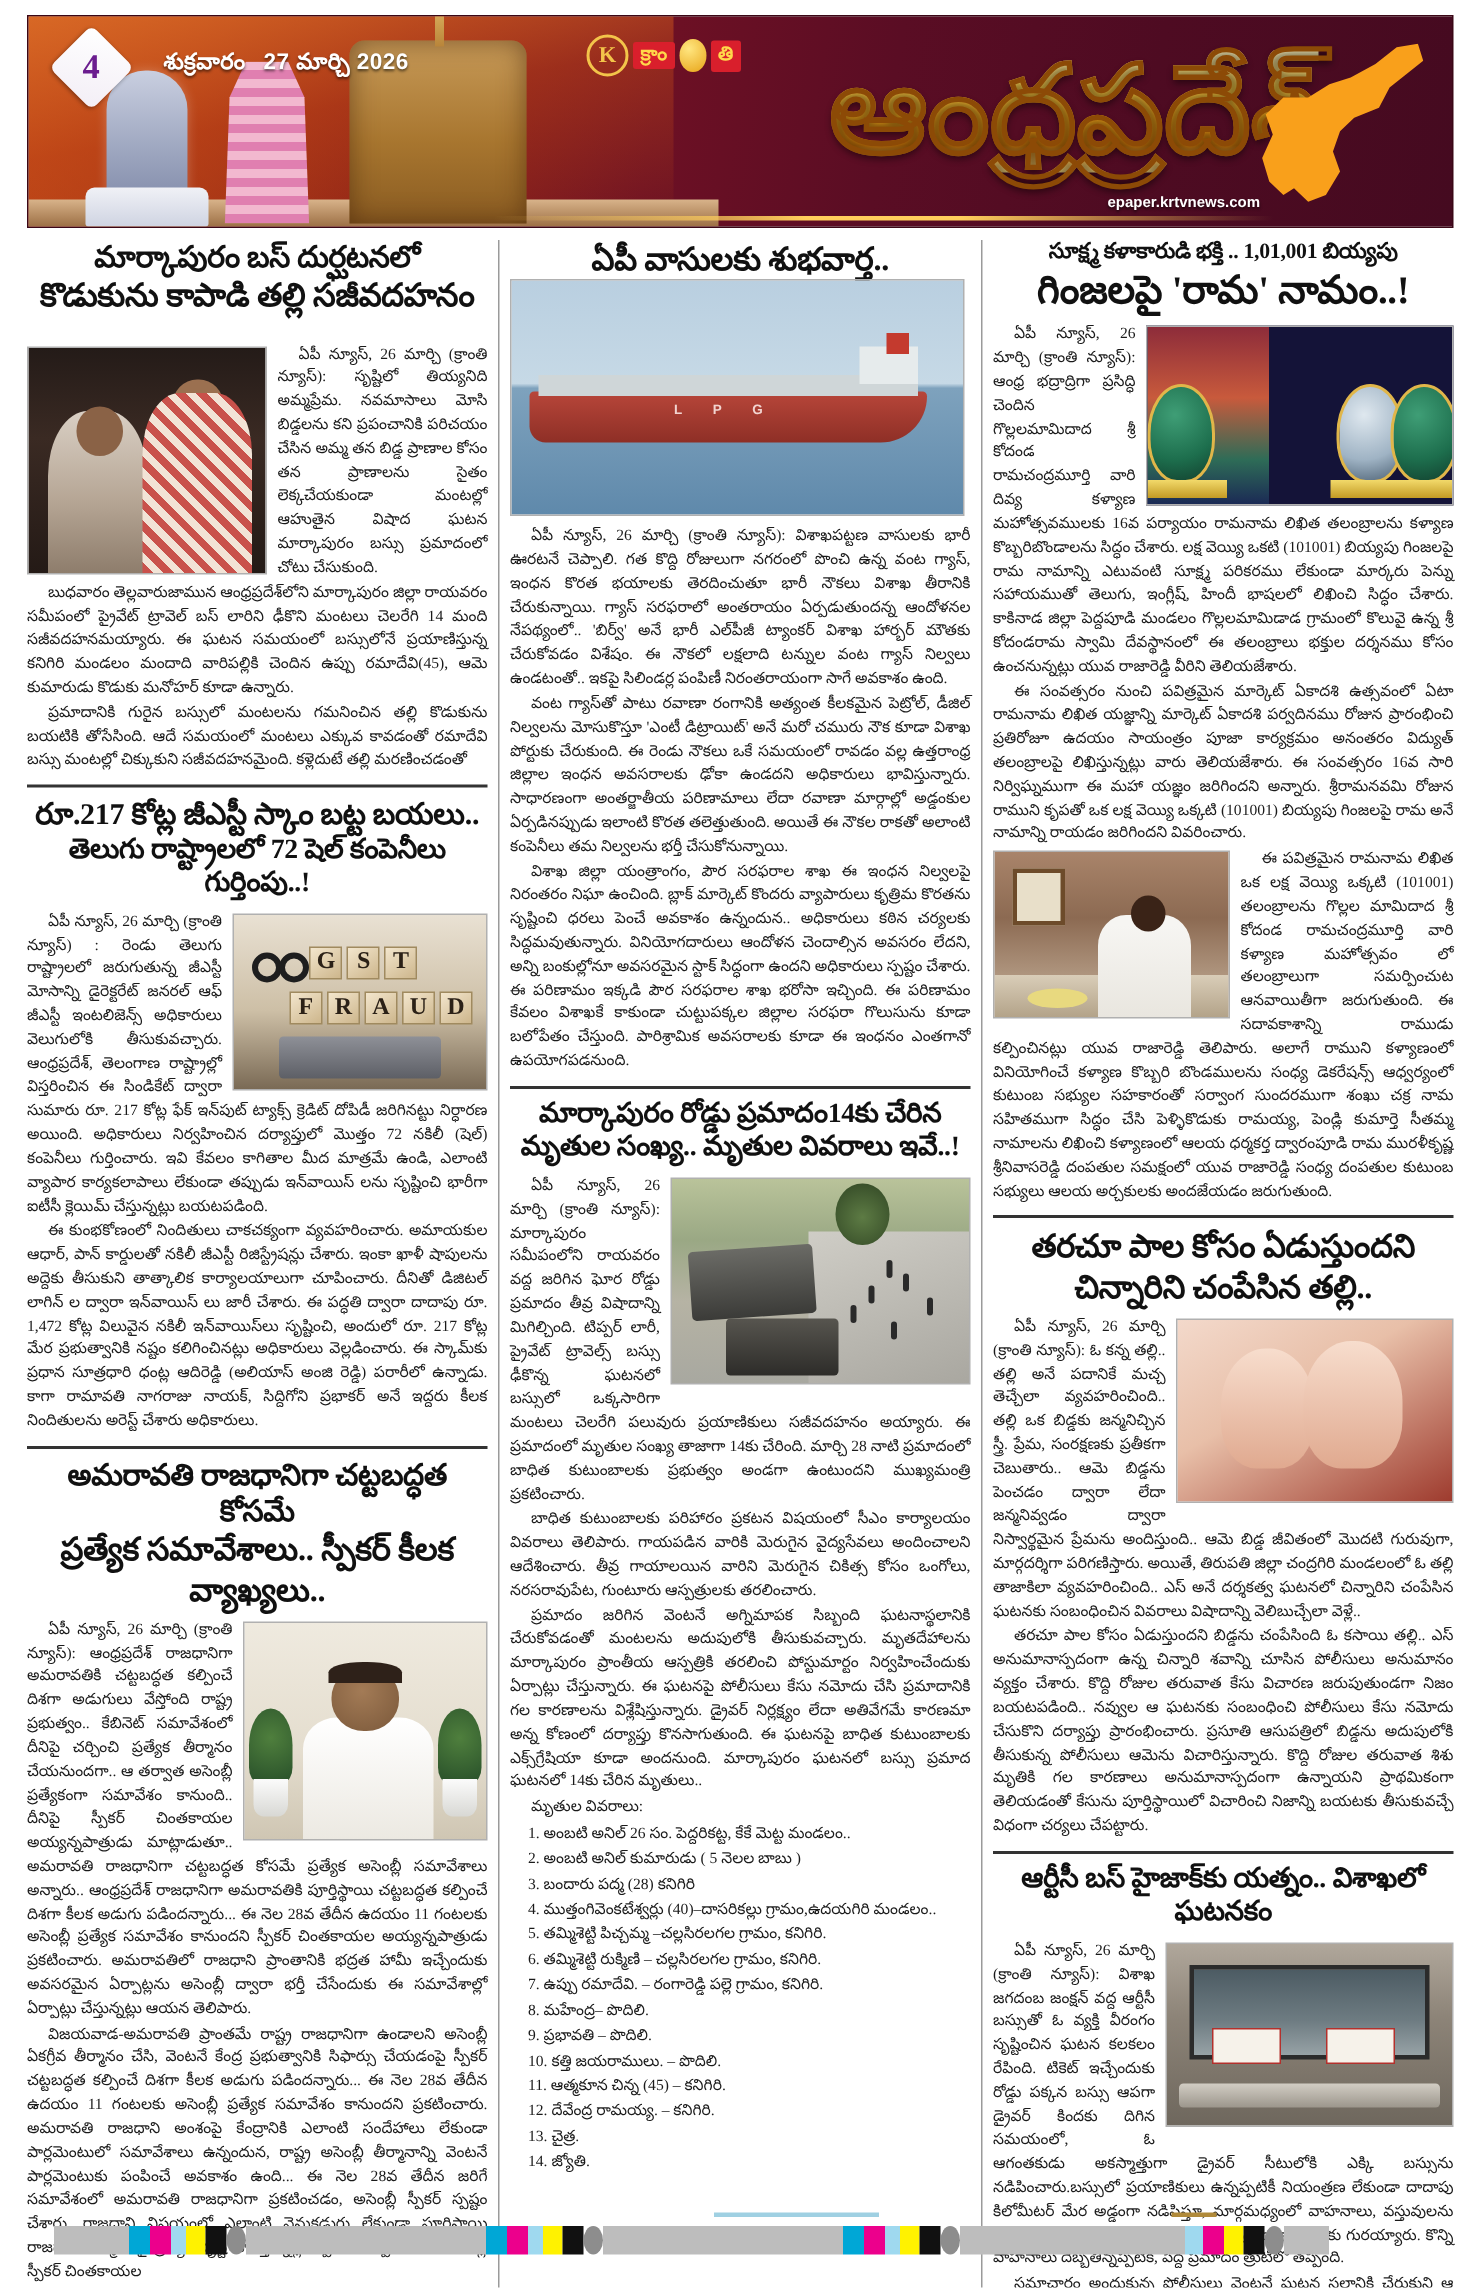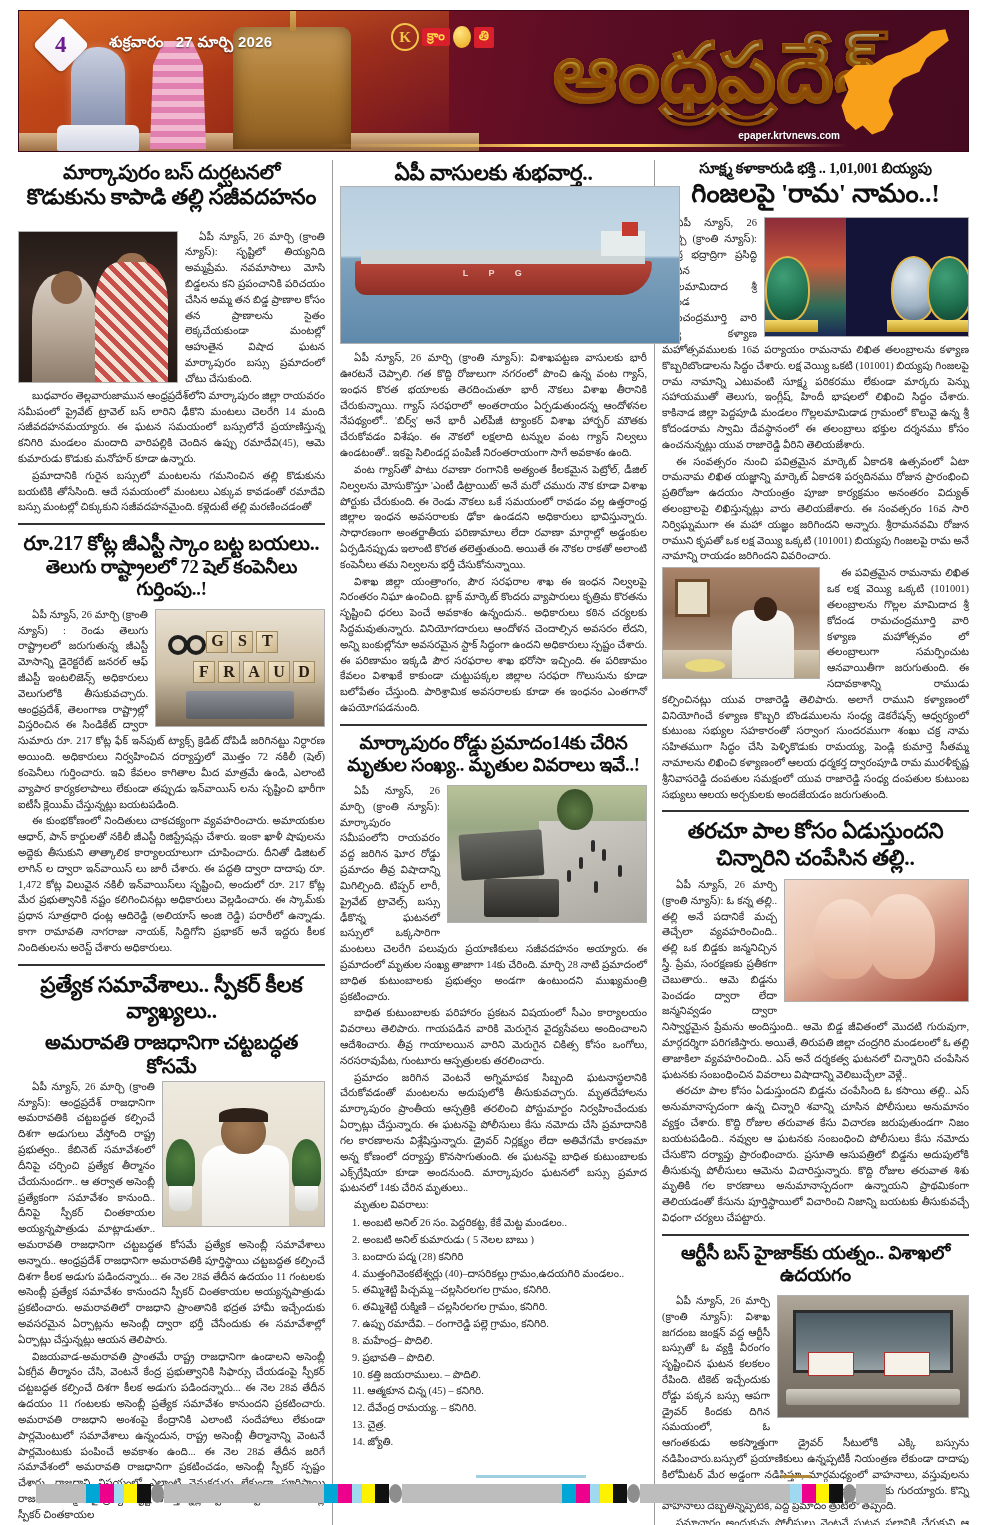--- a/index.html
+++ b/index.html
@@ -394,22 +394,22 @@
           <p>ఏపీ న్యూస్, 26 మార్చి (క్రాంతి న్యూస్) : రెండు తెలుగు రాష్ట్రాలలో జరుగుతున్న జీఎస్టీ మోసాన్ని డైరెక్టరేట్ జనరల్ ఆఫ్ జీఎస్టీ ఇంటలిజెన్స్ అధికారులు వెలుగులోకి తీసుకువచ్చారు. ఆంధ్రప్రదేశ్, తెలంగాణ రాష్ట్రాల్లో విస్తరించిన ఈ సిండికేట్ ద్వారా సుమారు రూ. 217 కోట్ల ఫేక్ ఇన్‌పుట్ ట్యాక్స్ క్రెడిట్ దోపిడీ జరిగినట్టు నిర్ధారణ అయింది. అధికారులు నిర్వహించిన దర్యాప్తులో మొత్తం 72 నకిలీ (షెల్) కంపెనీలు గుర్తించారు. ఇవి కేవలం కాగితాల మీద మాత్రమే ఉండి, ఎలాంటి వ్యాపార కార్యకలాపాలు లేకుండా తప్పుడు ఇన్‌వాయిస్ లను సృష్టించి భారీగా ఐటీసీ క్లెయిమ్ చేస్తున్నట్లు బయటపడింది.</p>
         </div>
         <div class="body">
           <p>ఈ కుంభకోణంలో నిందితులు చాకచక్యంగా వ్యవహరించారు. అమాయకుల ఆధార్, పాన్ కార్డులతో నకిలీ జీఎస్టీ రిజిస్ట్రేషన్లు చేశారు. ఇంకా ఖాళీ షాపులను అద్దెకు తీసుకుని తాత్కాలిక కార్యాలయాలుగా చూపించారు. దీనితో డిజిటల్ లాగిన్ ల ద్వారా ఇన్‌వాయిస్ లు జారీ చేశారు. ఈ పద్ధతి ద్వారా దాదాపు రూ. 1,472 కోట్ల విలువైన నకిలీ ఇన్‌వాయిస్‌లు సృష్టించి, అందులో రూ. 217 కోట్ల మేర ప్రభుత్వానికి నష్టం కలిగించినట్లు అధికారులు వెల్లడించారు. ఈ స్కామ్‌కు ప్రధాన సూత్రధారి ధంట్ల ఆదిరెడ్డి (అలియాస్ అంజి రెడ్డి) పరారీలో ఉన్నాడు. కాగా రామావతి నాగరాజు నాయక్, సిద్దిగోని ప్రభాకర్ అనే ఇద్దరు కీలక నిందితులను అరెస్ట్ చేశారు అధికారులు.</p>
         </div>
       </div>
 
       <div class="hrule"></div>
 
       <div>
+        <div class="headline hl-l1">అమరావతి రాజధానిగా చట్టబద్ధత కోసమే</div>
         <div class="headline hl-l2" style="margin-bottom:6px">ప్రత్యేక సమావేశాలు.. స్పీకర్ కీలక వ్యాఖ్యలు..</div>
-        <div class="headline hl-l1">అమరావతి రాజధానిగా చట్టబద్ధత కోసమే</div>
         <div class="body clearfix">
           <div class="photo ph-speaker wrap-right" style="width:163px;height:146px">
             <div class="plant1"></div>
             <div class="plant2"></div>
             <div class="pot1"></div>
             <div class="pot2"></div>
             <div class="shirt"></div>
             <div class="head"></div>
             <div class="hair"></div>
           </div>
@@ -421,21 +421,21 @@
       </div>
 
     </div>
 
     <div class="vrule"></div>
 
     <div class="col">
 
       <div>
         <div class="headline hl-l2">ఏపీ వాసులకు శుభవార్త..</div>
-        <div class="photo ph-ship" style="width:340px;height:158px;margin-bottom:6px">
+        <div class="photo ph-ship" style="width:303px;height:158px;margin-bottom:6px">
           <div class="hull"></div>
           <div class="deck"></div>
           <div class="bridge"></div>
           <div class="funnel"></div>
           <div class="lpg">L P G</div>
         </div>
         <div class="body">
           <p>ఏపీ న్యూస్, 26 మార్చి (క్రాంతి న్యూస్): విశాఖపట్టణ వాసులకు భారీ ఊరటనే చెప్పాలి. గత కొద్ది రోజులుగా నగరంలో పొంచి ఉన్న వంట గ్యాస్, ఇంధన కొరత భయాలకు తెరదించుతూ భారీ నౌకలు విశాఖ తీరానికి చేరుకున్నాయి. గ్యాస్ సరఫరాలో అంతరాయం ఏర్పడుతుందన్న ఆందోళనల నేపథ్యంలో.. 'బిర్వ్' అనే భారీ ఎల్‌పీజీ ట్యాంకర్ విశాఖ హార్బర్ మౌతకు చేరుకోవడం విశేషం. ఈ నౌకలో లక్షలాది టన్నుల వంట గ్యాస్ నిల్వలు ఉండటంతో.. ఇకపై సిలిండర్ల పంపిణీ నిరంతరాయంగా సాగే అవకాశం ఉంది.</p>
           <p>వంట గ్యాస్‌తో పాటు రవాణా రంగానికి అత్యంత కీలకమైన పెట్రోల్, డీజిల్ నిల్వలను మోసుకొస్తూ 'ఎంటీ డిట్రాయిట్' అనే మరో చమురు నౌక కూడా విశాఖ పోర్టుకు చేరుకుంది. ఈ రెండు నౌకలు ఒకే సమయంలో రావడం వల్ల ఉత్తరాంధ్ర జిల్లాల ఇంధన అవసరాలకు ఢోకా ఉండదని అధికారులు భావిస్తున్నారు. సాధారణంగా అంతర్జాతీయ పరిణామాలు లేదా రవాణా మార్గాల్లో అడ్డంకుల ఏర్పడినప్పుడు ఇలాంటి కొరత తలెత్తుతుంది. అయితే ఈ నౌకల రాకతో అలాంటి కంపెనీలు తమ నిల్వలను భర్తీ చేసుకోనున్నాయి.</p>
           <p>విశాఖ జిల్లా యంత్రాంగం, పౌర సరఫరాల శాఖ ఈ ఇంధన నిల్వలపై నిరంతరం నిఘా ఉంచింది. బ్లాక్ మార్కెట్ కొందరు వ్యాపారులు కృత్రిమ కొరతను సృష్టించి ధరలు పెంచే అవకాశం ఉన్నందున.. అధికారులు కఠిన చర్యలకు సిద్ధమవుతున్నారు. వినియోగదారులు ఆందోళన చెందాల్సిన అవసరం లేదని, అన్ని బంకుల్లోనూ అవసరమైన స్టాక్ సిద్ధంగా ఉందని అధికారులు స్పష్టం చేశారు. ఈ పరిణామం ఇక్కడి పౌర సరఫరాల శాఖ భరోసా ఇచ్చింది. ఈ పరిణామం కేవలం విశాఖకే కాకుండా చుట్టుపక్కల జిల్లాల సరఫరా గొలుసును కూడా బలోపేతం చేస్తుంది. పారిశ్రామిక అవసరాలకు కూడా ఈ ఇంధనం ఎంతగానో ఉపయోగపడనుంది.</p>
@@ -536,21 +536,21 @@
           <p>ఏపీ న్యూస్, 26 మార్చి (క్రాంతి న్యూస్): ఓ కన్న తల్లి.. తల్లి అనే పదానికే మచ్చ తెచ్చేలా వ్యవహరించింది.. తల్లి ఒక బిడ్డకు జన్మనిచ్చిన స్త్రీ. ప్రేమ, సంరక్షణకు ప్రతీకగా చెబుతారు.. ఆమె బిడ్డను పెంచడం ద్వారా లేదా జన్మనివ్వడం ద్వారా నిస్వార్థమైన ప్రేమను అందిస్తుంది.. ఆమె బిడ్డ జీవితంలో మొదటి గురువుగా, మార్గదర్శిగా పరిగణిస్తారు. అయితే, తిరుపతి జిల్లా చంద్రగిరి మండలంలో ఓ తల్లి తాజాకిలా వ్యవహరించింది.. ఎస్ అనే దర్శకత్వ ఘటనలో చిన్నారిని చంపేసిన ఘటనకు సంబంధించిన వివరాలు విషాదాన్ని వెలిబుచ్చేలా వెళ్లే..</p>
         </div>
         <div class="body">
           <p>తరచూ పాల కోసం ఏడుస్తుందని బిడ్డను చంపేసింది ఓ కసాయి తల్లి.. ఎస్ అనుమానాస్పదంగా ఉన్న చిన్నారి శవాన్ని చూసిన పోలీసులు అనుమానం వ్యక్తం చేశారు. కొద్ది రోజుల తరువాత కేసు విచారణ జరుపుతుండగా నిజం బయటపడింది.. నవ్వుల ఆ ఘటనకు సంబంధించి పోలీసులు కేసు నమోదు చేసుకొని దర్యాప్తు ప్రారంభించారు. ప్రసూతి ఆసుపత్రిలో బిడ్డను అదుపులోకి తీసుకున్న పోలీసులు ఆమెను విచారిస్తున్నారు. కొద్ది రోజుల తరువాత శిశు మృతికి గల కారణాలు అనుమానాస్పదంగా ఉన్నాయని ప్రాథమికంగా తెలియడంతో కేసును పూర్తిస్థాయిలో విచారించి నిజాన్ని బయటకు తీసుకువచ్చే విధంగా చర్యలు చేపట్టారు.</p>
         </div>
       </div>
 
       <div class="hrule"></div>
 
       <div>
-        <div class="headline hl-med" style="margin-bottom:6px">ఆర్టీసీ బస్ హైజాక్‌కు యత్నం.. విశాఖలో ఉదయగం</div>
+        <div class="headline hl-med" style="margin-bottom:6px">ఆర్టీసీ బస్ హైజాక్‌కు యత్నం.. విశాఖలో ఘటనకం</div>
         <div class="body clearfix">
           <div class="photo ph-bus wrap-right" style="width:192px;height:123px">
             <div class="glass"></div>
             <div class="board1"></div>
             <div class="board2"></div>
             <div class="bumper"></div>
           </div>
           <p>ఏపీ న్యూస్, 26 మార్చి (క్రాంతి న్యూస్): విశాఖ జగదంబ జంక్షన్ వద్ద ఆర్టీసీ బస్సుతో ఓ వ్యక్తి వీరంగం సృష్టించిన ఘటన కలకలం రేపింది. టికెట్ ఇచ్చేందుకు రోడ్డు పక్కన బస్సు ఆపగా డ్రైవర్ కిందకు దిగిన సమయంలో, ఓ ఆగంతకుడు అకస్మాత్తుగా డ్రైవర్ సీటులోకి ఎక్కి బస్సును నడిపించారు.బస్సులో ప్రయాణికులు ఉన్నప్పటికీ నియంత్రణ లేకుండా దాదాపు కిలోమీటర్ మేర అడ్డంగా నడిపిస్తూ, మార్గమధ్యంలో వాహనాలు, వస్తువులను ఢీకొట్టారు. ఈ ఘటనతో ప్రయాణికులు తీవ్ర భయాందోళనకు గురయ్యారు. కొన్ని వాహనాలు దెబ్బతిన్నప్పటికీ, పెద్ద ప్రమాదం త్రుటిలో తప్పింది.</p>
         </div>
         <div class="body">

